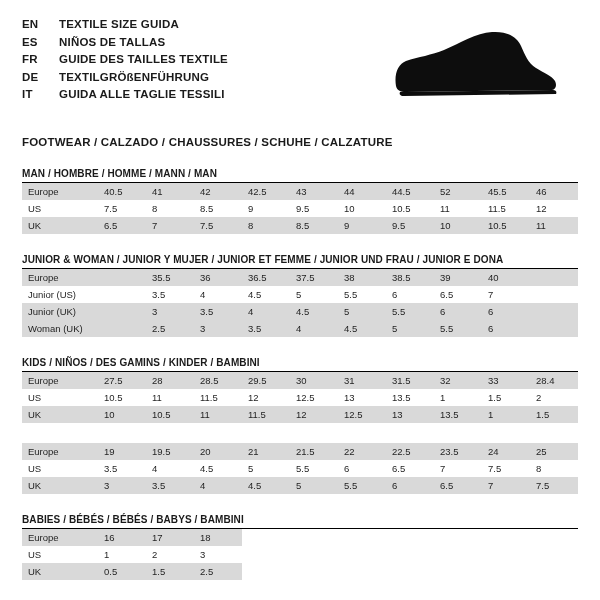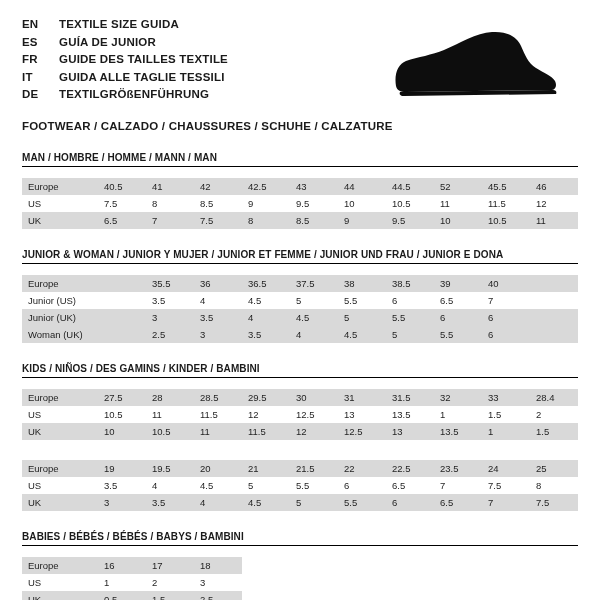--- a/index.html
+++ b/index.html
@@ -46,37 +46,37 @@
   .lang-text {
     white-space: nowrap;
   }
 
   .shoe-art {
     margin-top: 14px;
     margin-right: 20px;
   }
 
   .section-title {
-    margin-top: 16px;
+    margin-top: 32px;
     font-size: 11.5px;
     font-weight: bold;
     letter-spacing: 0.2px;
   }
 
   
   .block {
     margin-top: 20px;
   }
   .block-title {
     font-size: 10px;
     font-weight: bold;
     letter-spacing: 0.1px;
     padding-bottom: 3px;
     border-bottom: 1px solid #000000;
-    margin-bottom: 11px;
+    margin-bottom: 0;
   }
   table.size {
     border-collapse: collapse;
     width: 100%;
     table-layout: fixed;
   }
   table.size td {
     font-size: 9.5px;
     height: 17px;
     padding: 0 0 0 6px;
@@ -102,33 +102,33 @@
 <div class="page">
 
   <div class="header">
     <div class="lang-list">
       <div class="lang-row">
         <span class="lang-code">EN</span>
         <span class="lang-text">TEXTILE SIZE GUIDA</span>
       </div>
       <div class="lang-row">
         <span class="lang-code">ES</span>
-        <span class="lang-text">GUÍA DE JUNIOR</span>
+        <span class="lang-text">NIÑOS DE TALLAS</span>
       </div>
       <div class="lang-row">
         <span class="lang-code">FR</span>
         <span class="lang-text">GUIDE DES TAILLES TEXTILE</span>
       </div>
       <div class="lang-row">
+        <span class="lang-code">DE</span>
+        <span class="lang-text">TEXTILGRÖßENFÜHRUNG</span>
+      </div>
+      <div class="lang-row">
         <span class="lang-code">IT</span>
         <span class="lang-text">GUIDA ALLE TAGLIE TESSILI</span>
-      </div>
-      <div class="lang-row">
-        <span class="lang-code">DE</span>
-        <span class="lang-text">TEXTILGRÖßENFÜHRUNG</span>
       </div>
     </div>
 
     <div class="shoe-art">
       <svg width="170" height="68" viewBox="0 0 170 68" xmlns="http://www.w3.org/2000/svg">
         <path d="M8 56 C6 44 10 34 18 31 C30 27 44 25 56 20 C72 13 88 3 104 2
                  C120 1 129 7 133 16 C137 25 140 33 148 38 C156 43 164 46 167 51
                  C169 55 168 59 164 60 L18 62 C12 62 9 60 8 56 Z" fill="#0d0d0d"></path>
         <path d="M12 62 L165 60 C168 60 169 62 168 64 L16 66 C12 66 11 64 12 62 Z" fill="#0d0d0d"></path>
       </svg>

